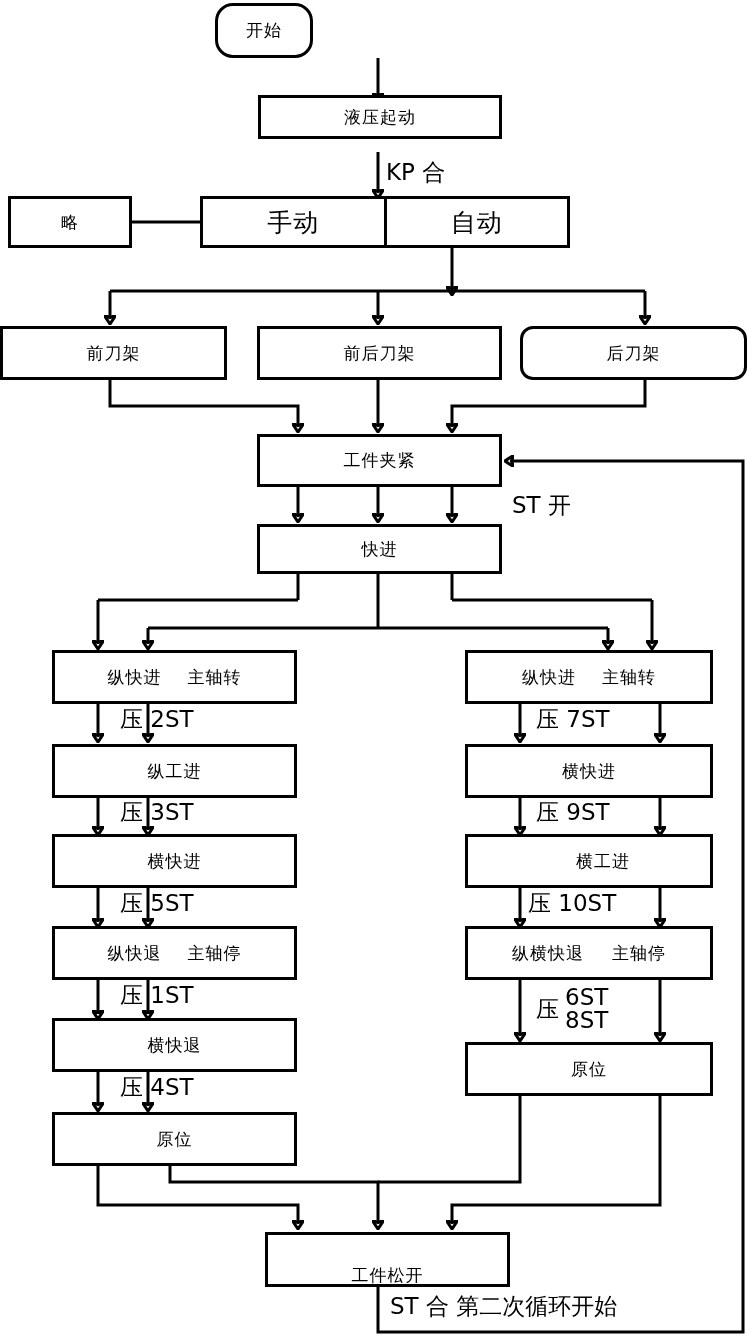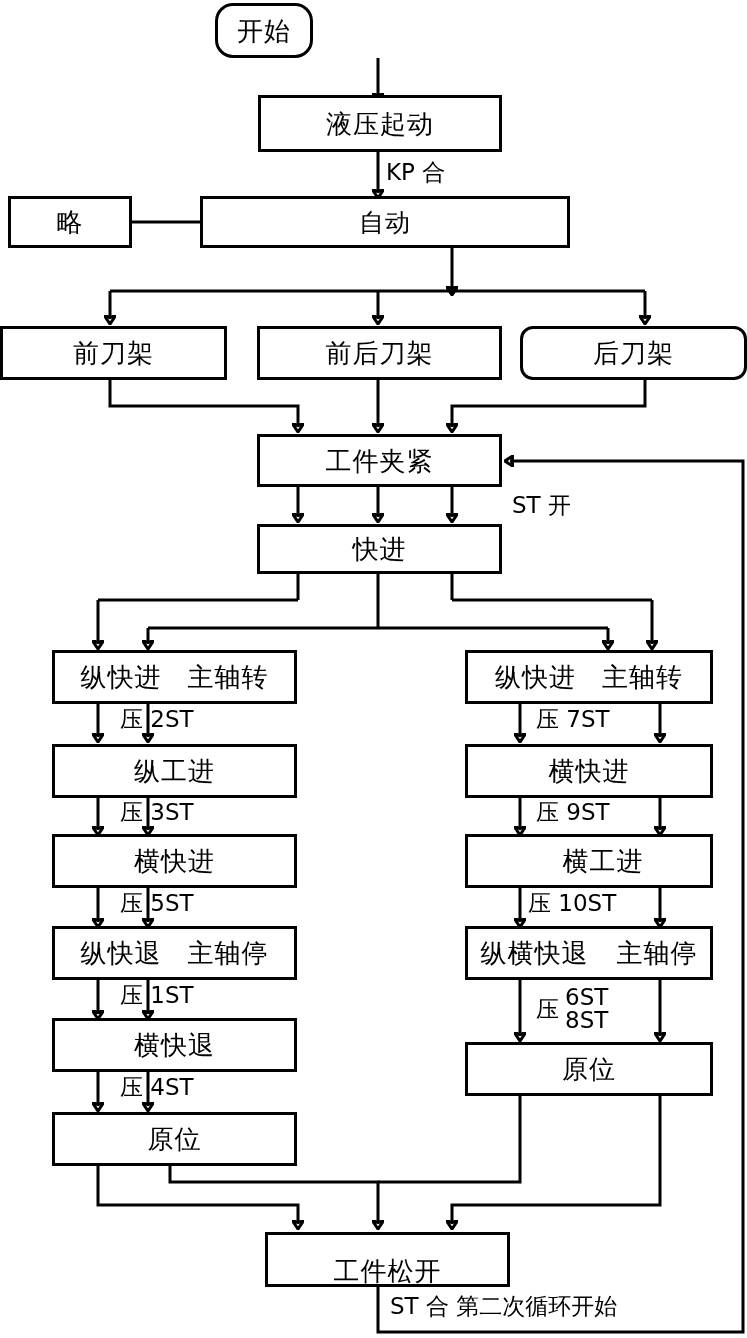--- a/index.html
+++ b/index.html
@@ -11,21 +11,21 @@
     overflow:hidden;
   }
   .box{
     position:absolute;
     box-sizing:border-box;
     border:3px solid #000;
     background:#fff;
     display:flex;
     align-items:center;
     justify-content:center;
-    font-size:26px;
+    font-size:17px;
     line-height:1;
     color:#000;
     letter-spacing:1px;
     white-space:nowrap;
   }
   .box.rounded{border-radius:18px;}
   .split{position:absolute;box-sizing:border-box;border:3px solid #000;background:#fff;display:flex;}
   .split > .half{
     flex:1;display:flex;align-items:center;justify-content:center;
     font-size:25px;color:#000;letter-spacing:1px;white-space:nowrap;
@@ -119,31 +119,34 @@
     <path d="M520 1095 L520 1182 L378 1182"></path>
     <path d="M660 1095 L660 1205 L452 1205 L452 1222" marker-end="url(#ah)"></path>
 
     <path d="M378 1287 L378 1332 L743 1332 L743 461 L512 461" marker-end="url(#ahl)"></path>
   </svg>
 
   <div class="box rounded" style="left:215px;top:3px;width:98px;height:55px;">
     <span>开始</span>
   </div>
 
-  <div class="box" style="left:258px;top:95px;width:244px;height:57px;">
+  <div class="box" style="left:258px;top:95px;width:244px;height:44px;">
     <span>液压起动</span>
   </div>
 
   <div class="lbl" style="left:386px;top:160px;">KP 合</div>
 
   <div class="box" style="left:8px;top:196px;width:124px;height:52px;">
     <span>略</span>
   </div>
 
   <div class="split" style="left:200px;top:196px;width:370px;height:52px;">
+    <div class="half left-half">
+      <span>手动</span>
+    </div>
     <div class="half">
       <span>自动</span>
     </div>
   </div>
 
   <div class="box" style="left:0px;top:326px;width:227px;height:54px;">
     <span>前刀架</span>
   </div>
 
   <div class="box" style="left:257px;top:326px;width:245px;height:54px;">

